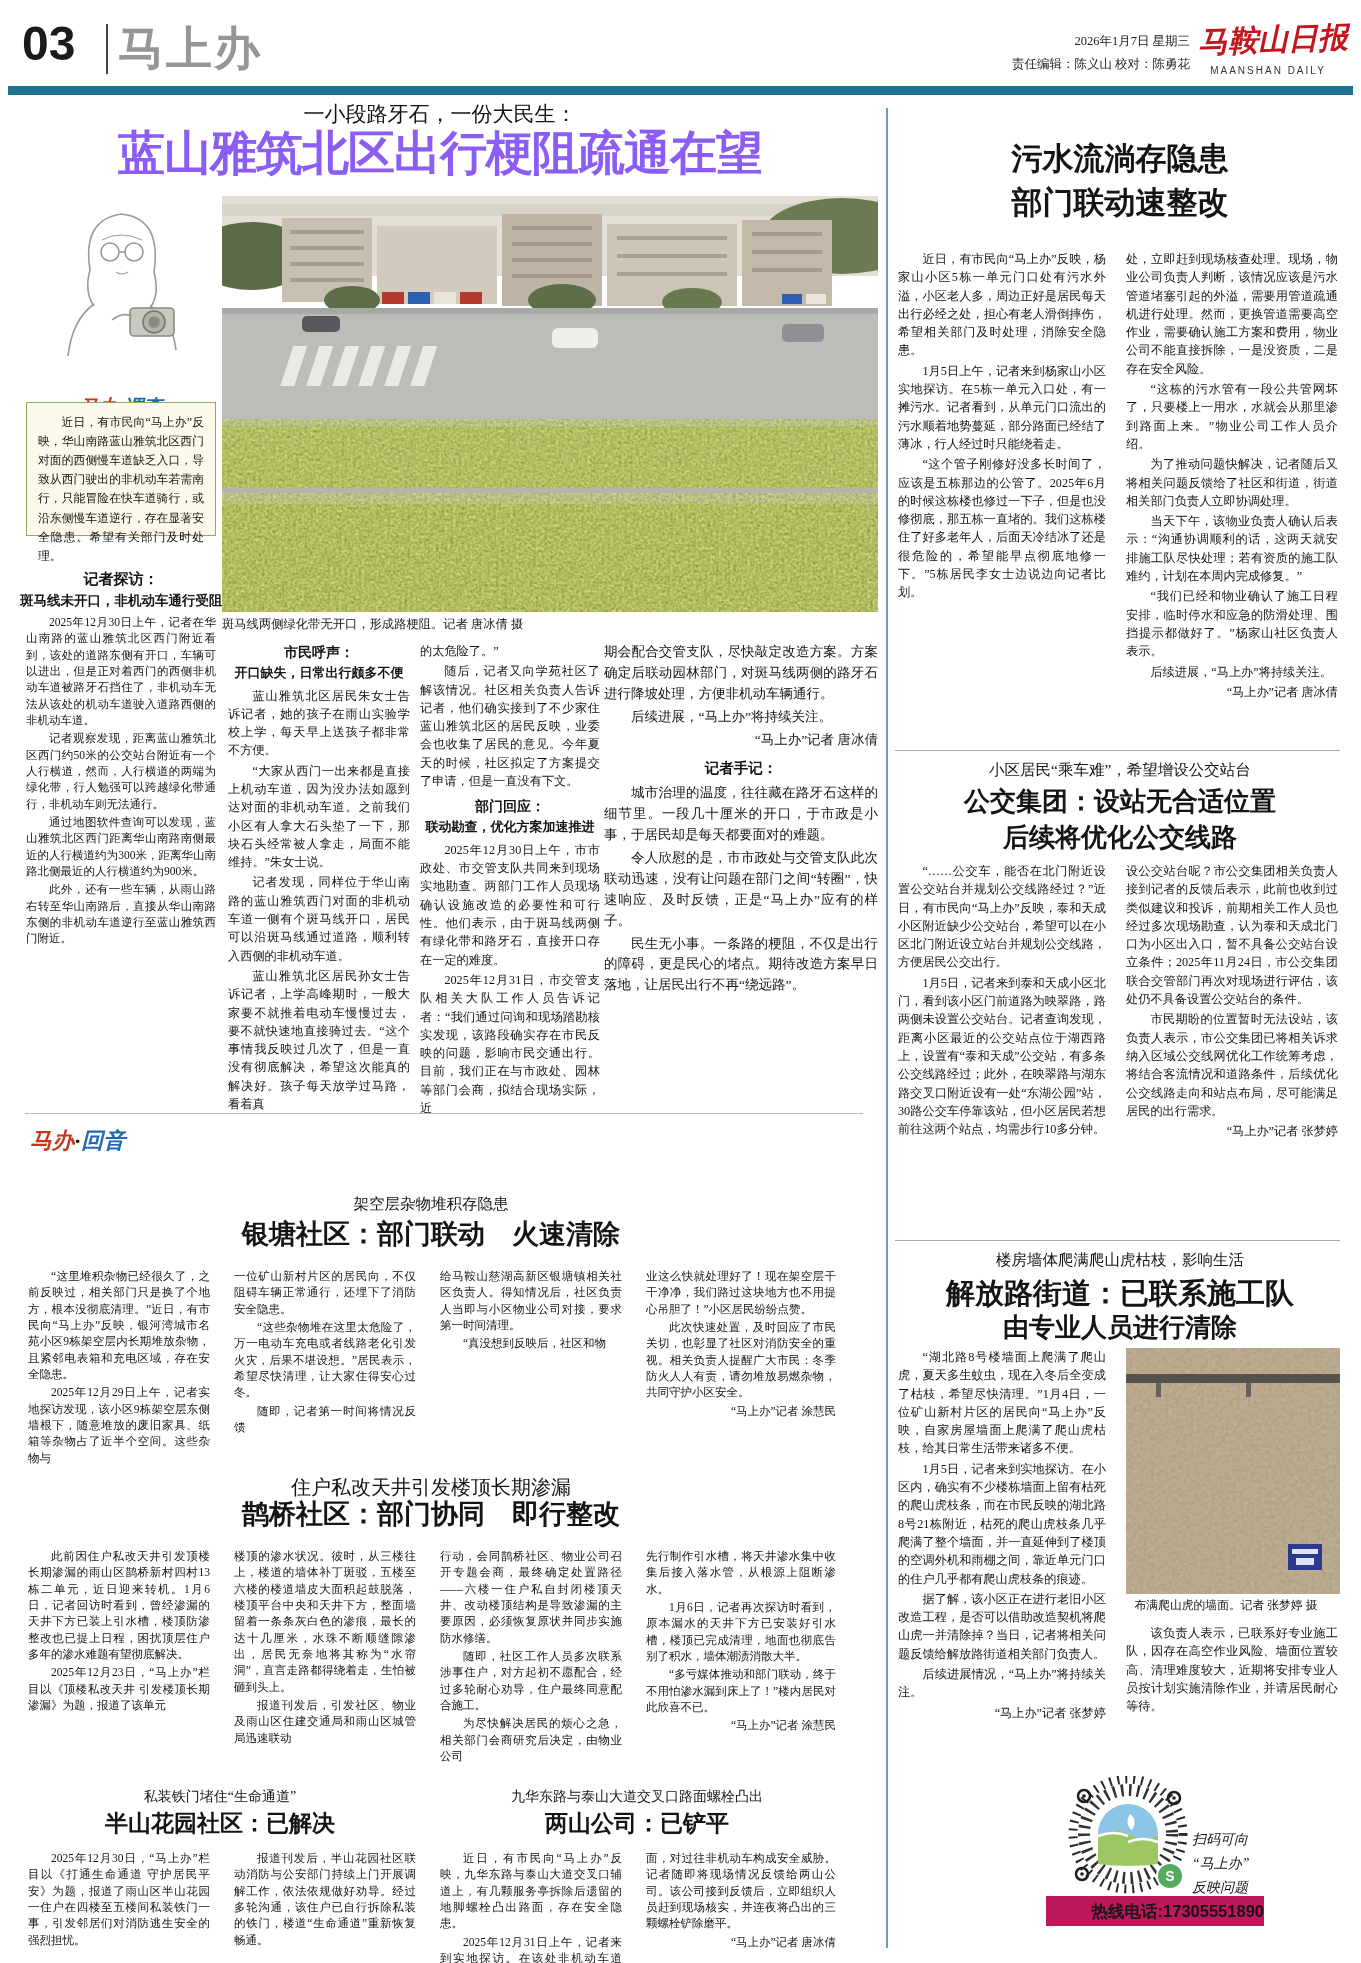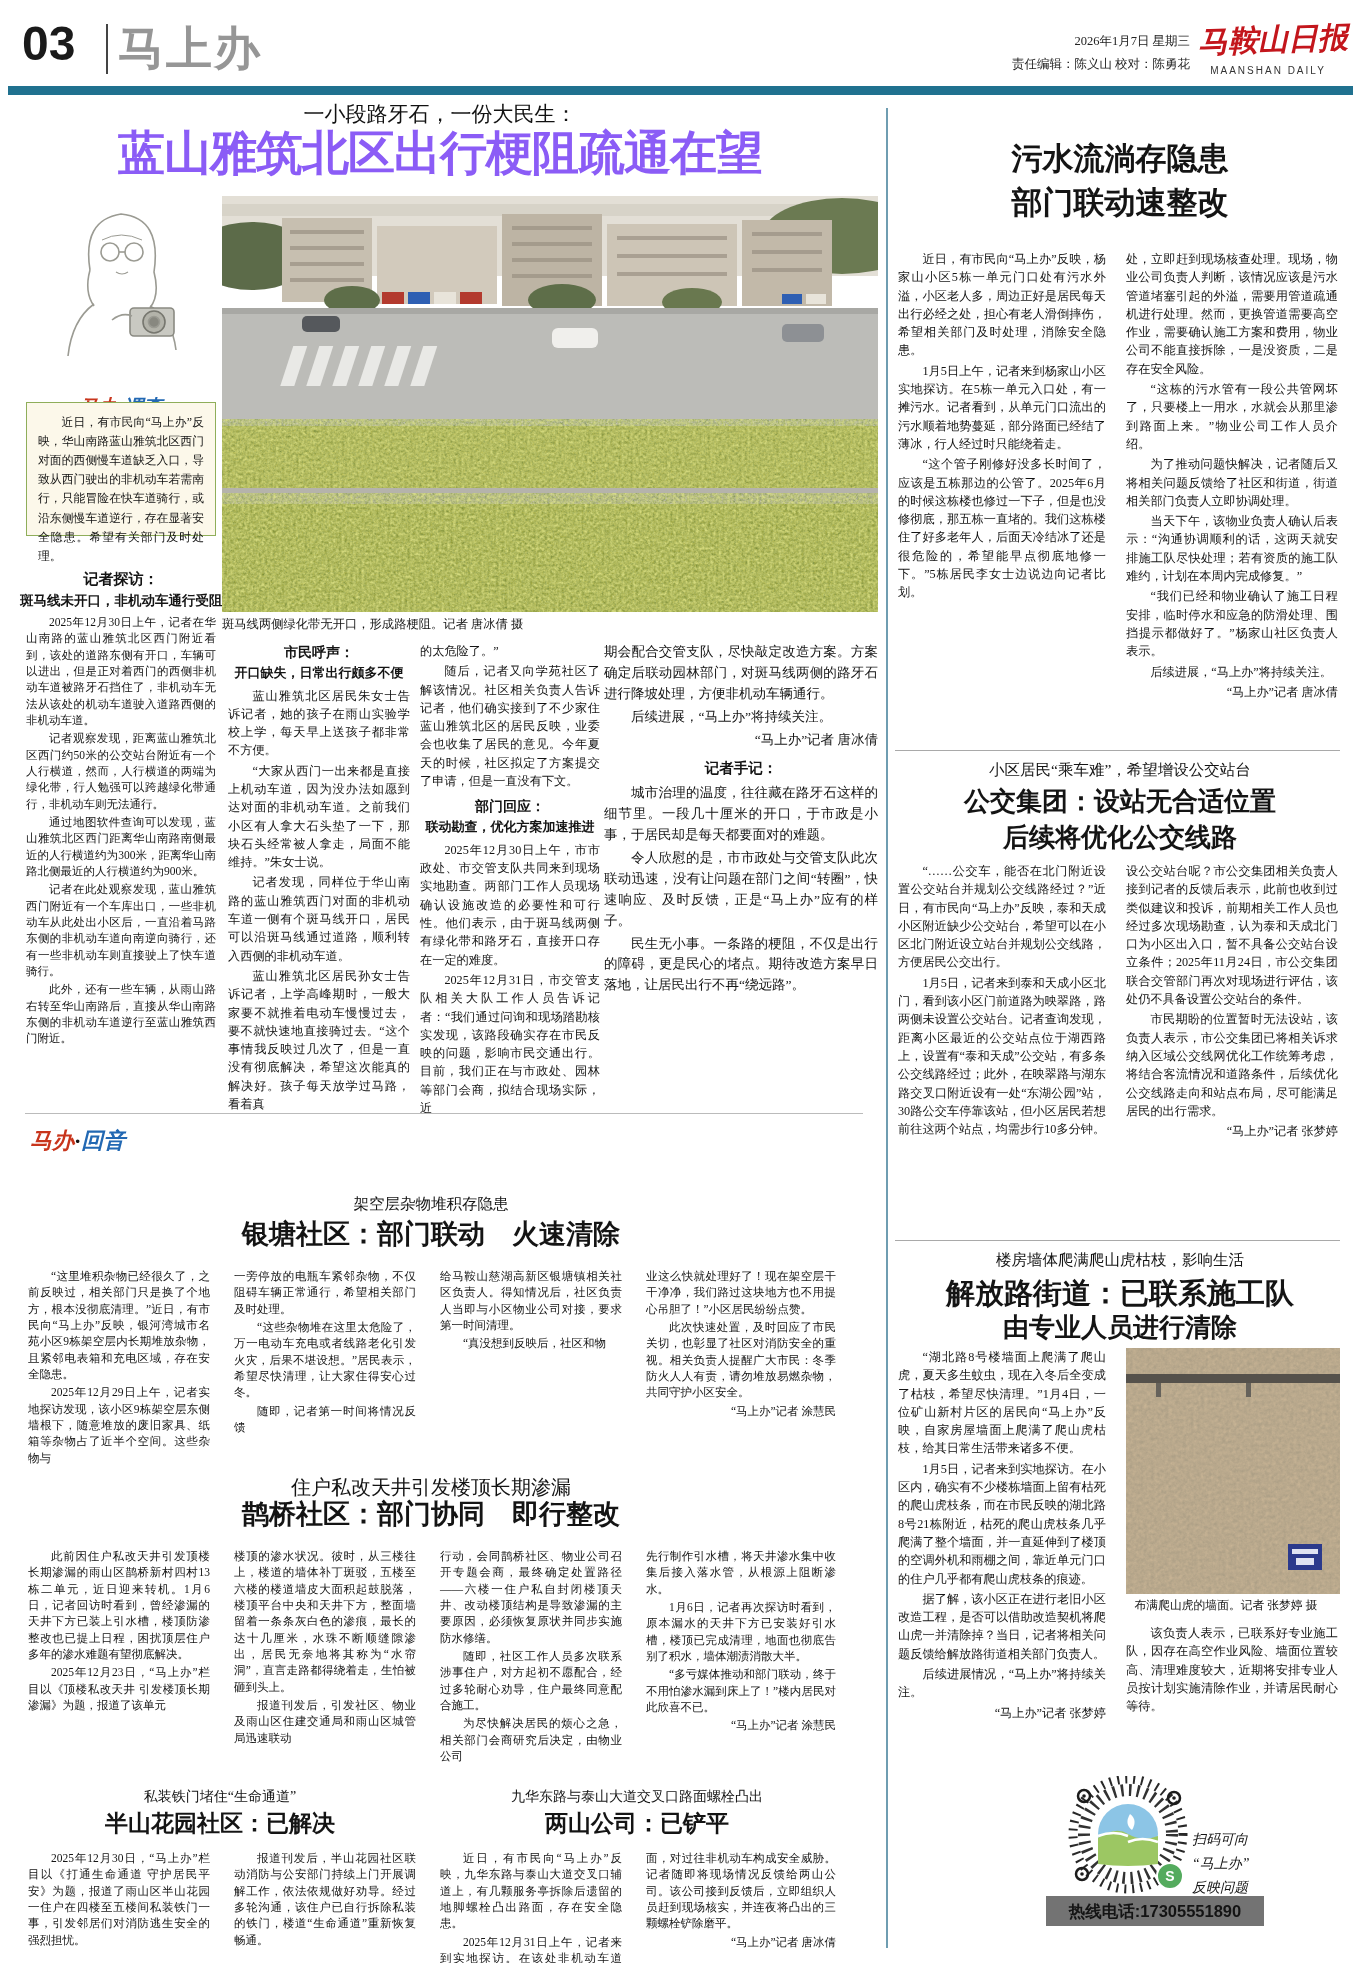--- a/index.html
+++ b/index.html
@@ -71,21 +71,20 @@
   <p style="font-size:inherit;">近日，有市民向“马上办”反映，华山南路蓝山雅筑北区西门对面的西侧慢车道缺乏入口，导致从西门驶出的非机动车若需南行，只能冒险在快车道骑行，或沿东侧慢车道逆行，存在显著安全隐患。希望有关部门及时处理。</p>
 </div>
 <div class="abs sans center" style="left:20px; top:570px; width:202px; font-weight:bold;">
   <div style="font-size:15px;">记者探访：</div>
   <div style="font-size:13.5px; margin-top:3px; white-space:nowrap;">斑马线未开口，非机动车通行受阻</div>
 </div>
 <div class="abs body-sm" style="left:26px; top:614px; width:190px; height:494px;">
   <p>2025年12月30日上午，记者在华山南路的蓝山雅筑北区西门附近看到，该处的道路东侧有开口，车辆可以进出，但是正对着西门的西侧非机动车道被路牙石挡住了，非机动车无法从该处的机动车道驶入道路西侧的非机动车道。</p>
   <p>记者观察发现，距离蓝山雅筑北区西门约50米的公交站台附近有一个人行横道，然而，人行横道的两端为绿化带，行人勉强可以跨越绿化带通行，非机动车则无法通行。</p>
   <p>通过地图软件查询可以发现，蓝山雅筑北区西门距离华山南路南侧最近的人行横道约为300米，距离华山南路北侧最近的人行横道约为900米。</p>
-  <p>记者在此处观察发现，蓝山雅筑西门附近有一个车库出口，一些非机动车从此处出小区后，一直沿着马路东侧的非机动车道向南逆向骑行，还有一些非机动车则直接驶上了快车道骑行。</p>
   <p>此外，还有一些车辆，从雨山路右转至华山南路后，直接从华山南路东侧的非机动车道逆行至蓝山雅筑西门附近。</p>
 </div>
 
 <div class="abs" style="left:222px; top:196px; width:656px; height:416px;">
   <svg width="656" height="416" viewBox="0 0 656 416">
     <defs>
       <filter id="leaf">
           <feTurbulence type="fractalNoise" baseFrequency="0.55" numOctaves="3" seed="7"></feTurbulence>
         <feColorMatrix type="matrix" values="0 0 0 0 0.17  0 0 0 0 0.25  0 0 0 0 0.05  0.9 0.9 0 0 -0.45"></feColorMatrix>
         </filter>
@@ -258,21 +257,21 @@
   <span class="logo-red">马办</span><span style="font-weight:900;">·</span><span class="logo-blue">回音</span>
 </div>
 
 <div class="abs kicker" style="left:25px; top:1194px; width:812px; font-size:15.5px;">架空层杂物堆积存隐患</div>
 <div class="abs sansline" style="left:25px; top:1216px; width:812px; font-size:27px;">银塘社区：部门联动　火速清除</div>
 <div class="abs body-sm" style="left:28px; top:1268px; width:182px; height:196px;">
   <p>“这里堆积杂物已经很久了，之前反映过，相关部门只是换了个地方，根本没彻底清理。”近日，有市民向“马上办”反映，银河湾城市名苑小区9栋架空层内长期堆放杂物，且紧邻电表箱和充电区域，存在安全隐患。</p>
   <p>2025年12月29日上午，记者实地探访发现，该小区9栋架空层东侧墙根下，随意堆放的废旧家具、纸箱等杂物占了近半个空间。这些杂物与</p>
 </div>
 <div class="abs body-sm" style="left:234px; top:1268px; width:182px; height:196px;">
-  <p class="noind">一旁停放的电瓶车紧邻杂物，不仅阻碍车辆正常通行，希望相关部门及时处理。</p>
+  <p class="noind">一位矿山新村片区的居民向，不仅阻碍车辆正常通行，还埋下了消防安全隐患。</p>
   <p>“这些杂物堆在这里太危险了，万一电动车充电或者线路老化引发火灾，后果不堪设想。”居民表示，希望尽快清理，让大家住得安心过冬。</p>
   <p>随即，记者第一时间将情况反馈</p>
 </div>
 <div class="abs body-sm" style="left:440px; top:1268px; width:182px; height:196px;">
   <p class="noind">给马鞍山慈湖高新区银塘镇相关社区负责人。得知情况后，社区负责人当即与小区物业公司对接，要求第一时间清理。</p>
   <p>“真没想到反映后，社区和物</p>
 </div>
 <div class="abs body-sm" style="left:646px; top:1268px; width:190px; height:196px;">
   <p class="noind">业这么快就处理好了！现在架空层干干净净，我们路过这块地方也不用提心吊胆了！”小区居民纷纷点赞。</p>
   <p>此次快速处置，及时回应了市民关切，也彰显了社区对消防安全的重视。相关负责人提醒广大市民：冬季防火人人有责，请勿堆放易燃杂物，共同守护小区安全。</p>
@@ -339,14 +338,14 @@
       <circle cx="42" cy="42" r="13" fill="#54ab5e" stroke="#fff" stroke-width="2"></circle>
       <text x="42" y="47" font-size="14" font-weight="bold" fill="#fff" text-anchor="middle" font-family="Liberation Sans, sans-serif">S</text>
     </g>
   </svg>
 </div>
 <div class="abs" style="left:1192px; top:1828px; font-size:14px; line-height:1.7; font-style:italic;">
   <div>扫码可向</div>
   <div>“马上办”</div>
   <div>反映问题</div>
 </div>
-<div class="abs sans" style="left:1046px; top:1896px; width:218px; height:30px; background:#737373;
-            font-size:16.5px; font-weight:bold; text-align:center; line-height:30px;">热线电话:17305551890</div>
+<div class="abs sans" style="left:1046px; top:1896px; width:218px; height:30px; background:#be185d;
+            font-size:16.5px; font-weight:bold; text-align:right; line-height:30px;">热线电话:17305551890</div>
 
 </body></html>

